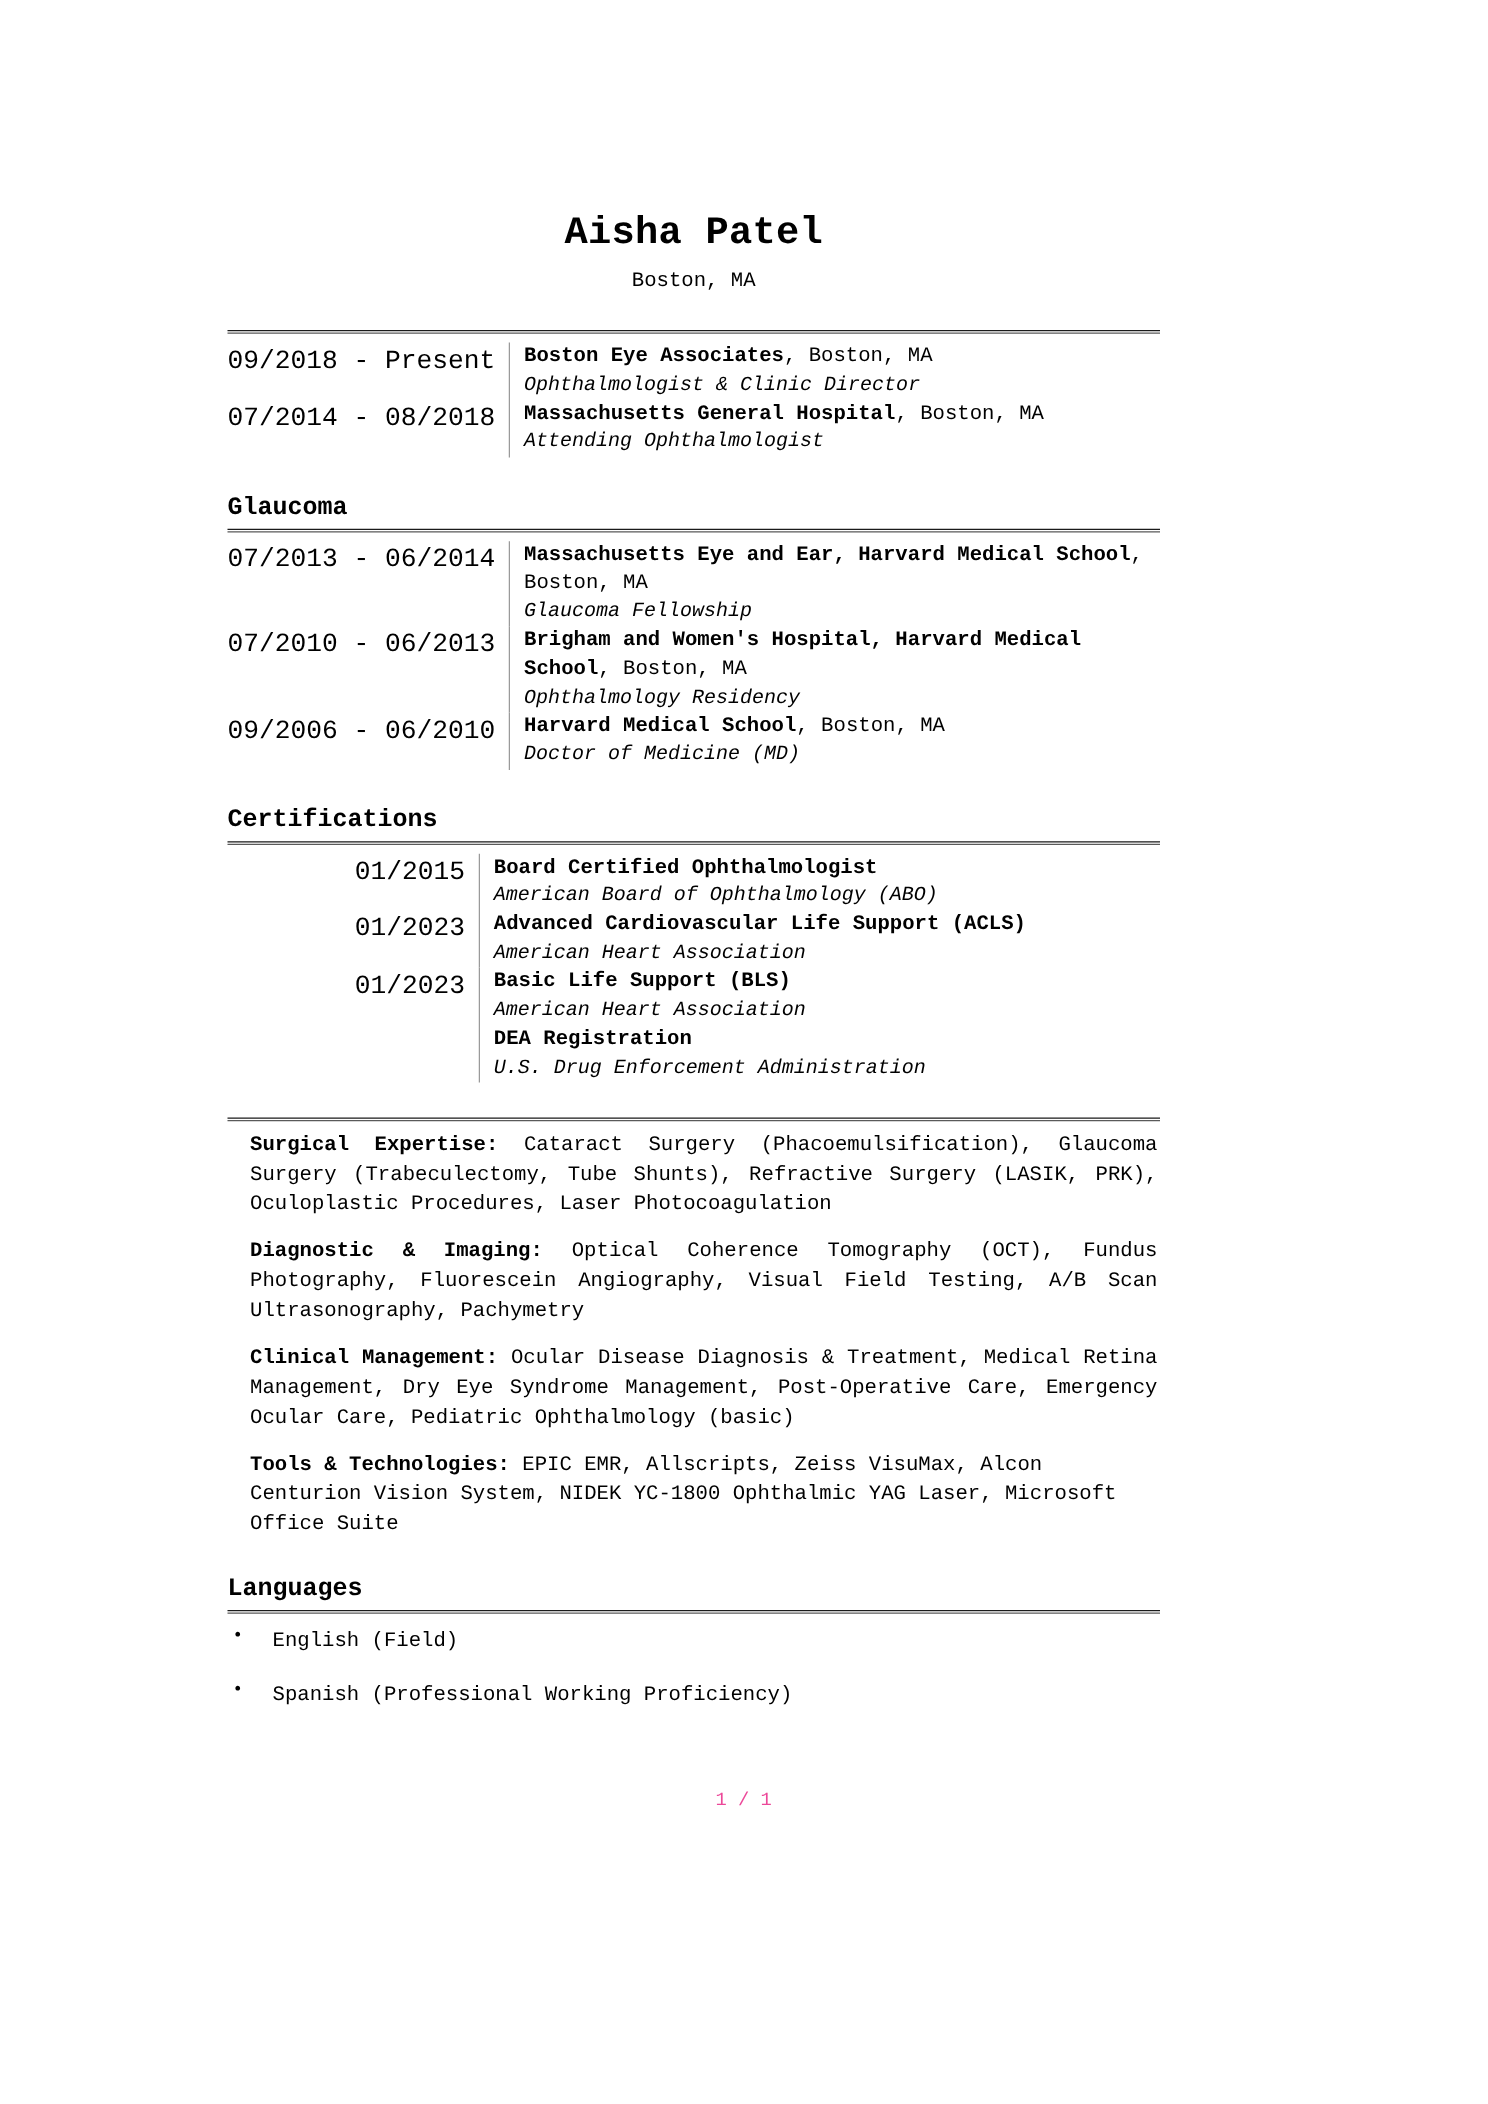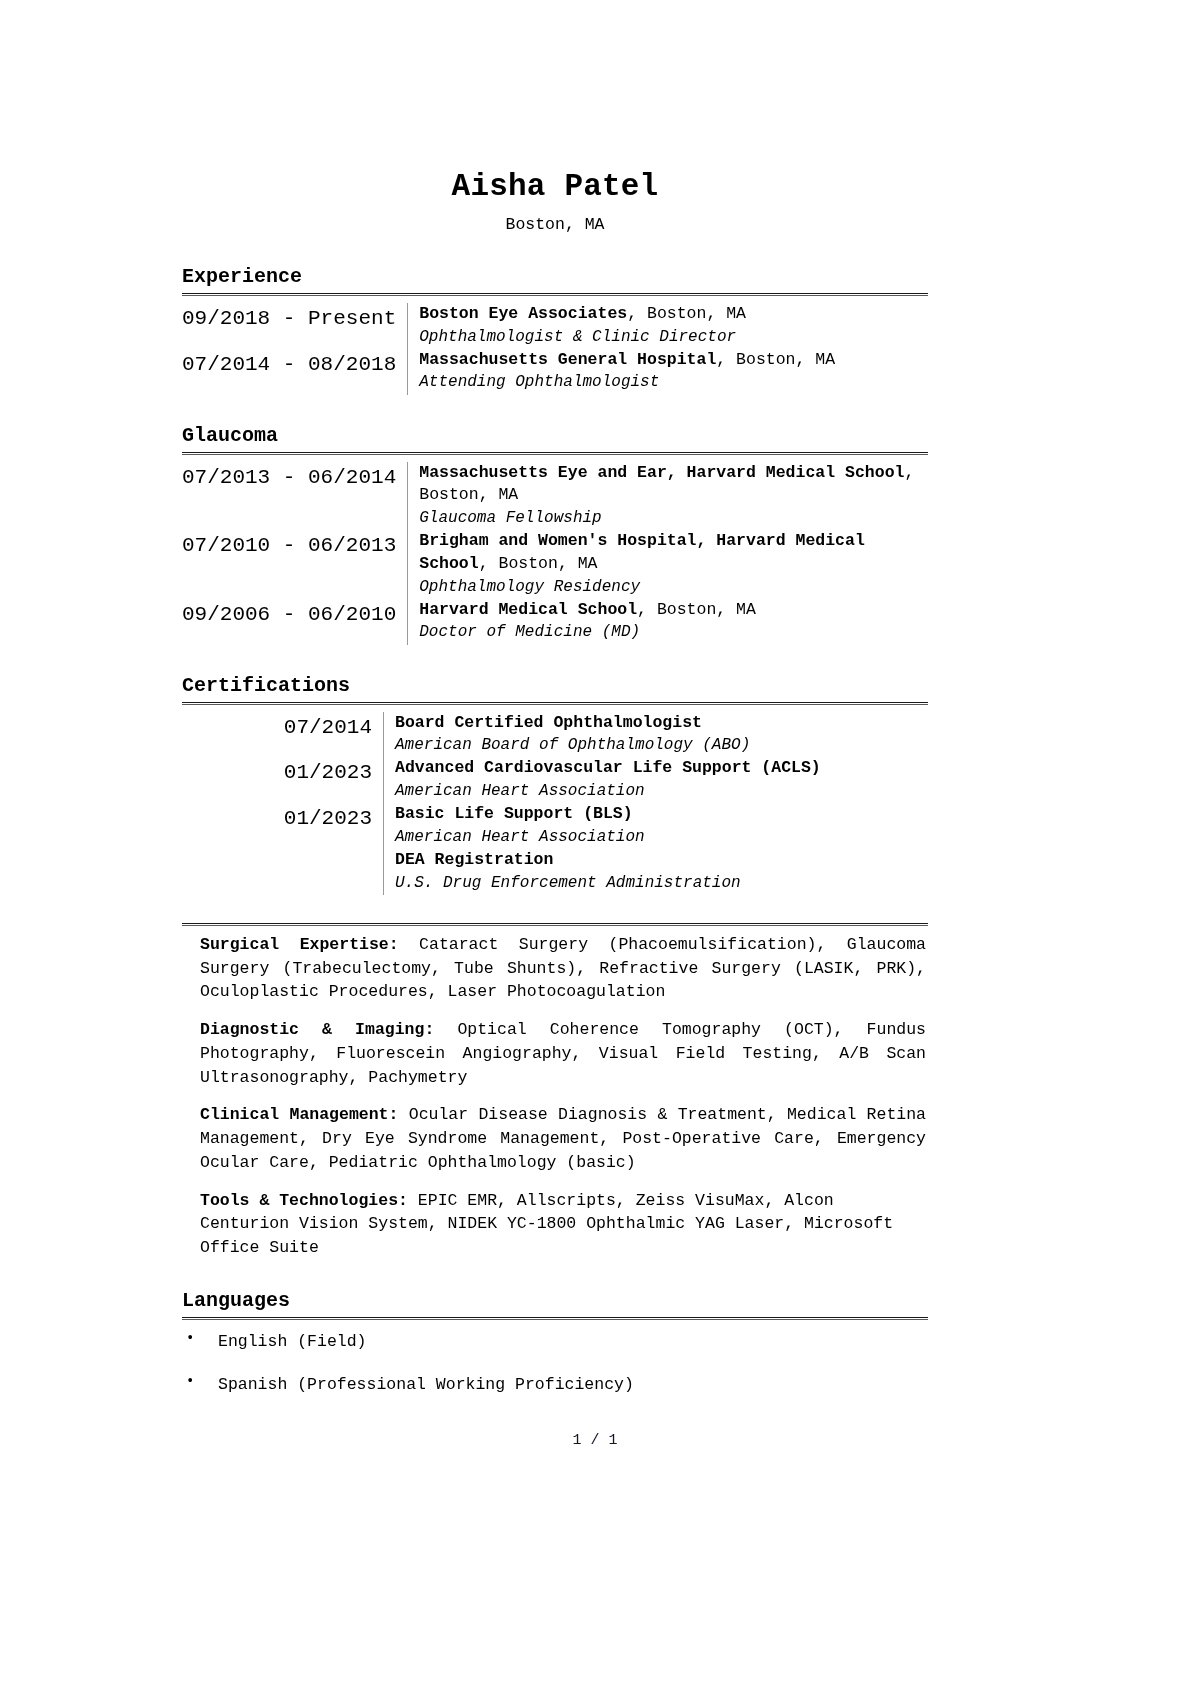--- a/index.html
+++ b/index.html
@@ -160,36 +160,35 @@
   }
 
   
   .page-footer {
     position: absolute;
     left: 0;
     right: 0;
     top: 1432px;
     text-align: center;
     font-size: 15px;
-    color: #0f172a;
+    color: #ec4899;
   }
 </style>
 </head>
 <body>
 
 <div class="page">
   <div class="content">
 
     <div class="resume-header">
       <h1 class="full-name">Aisha Patel</h1>
       <div class="location-line">Boston, MA</div>
     </div>
 
     <div class="section">
-      <h2 class="section-title">Experience</h2>
       <hr class="section-rule">
       <table class="entry-table">
         <tbody>
           <tr class="entry-row">
             <td class="entry-date exp">09/2018 - Present</td>
             <td class="entry-body">
               <div class="entry-heading"><span class="org">Boston Eye Associates</span><span class="loc">, Boston, MA</span></div>
               <div class="entry-sub">Ophthalmologist &amp; Clinic Director</div>
             </td>
           </tr>
@@ -233,21 +232,21 @@
         </tbody>
       </table>
     </div>
 
     <div class="section">
       <h2 class="section-title">Certifications</h2>
       <hr class="section-rule">
       <table class="entry-table">
         <tbody>
           <tr class="entry-row">
-            <td class="entry-date cert">07/2014</td>
+            <td class="entry-date cert">01/2015</td>
             <td class="entry-body">
               <div class="entry-heading"><span class="org">Board Certified Ophthalmologist</span></div>
               <div class="entry-sub">American Board of Ophthalmology (ABO)</div>
             </td>
           </tr>
           <tr class="entry-row">
             <td class="entry-date cert">01/2023</td>
             <td class="entry-body">
               <div class="entry-heading"><span class="org">Advanced Cardiovascular Life Support (ACLS)</span></div>
               <div class="entry-sub">American Heart Association</div>

